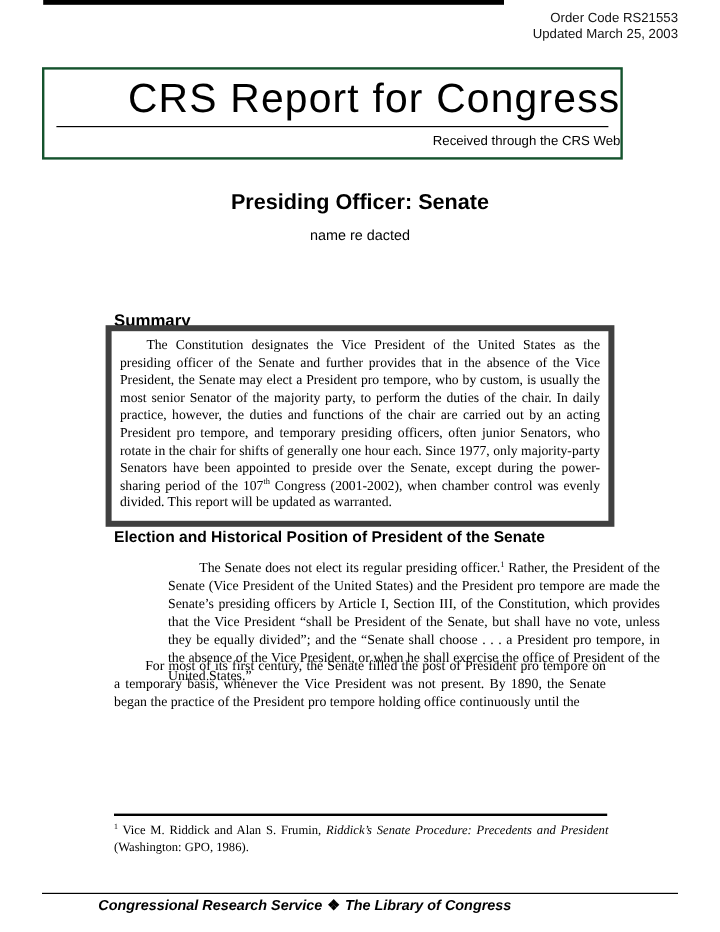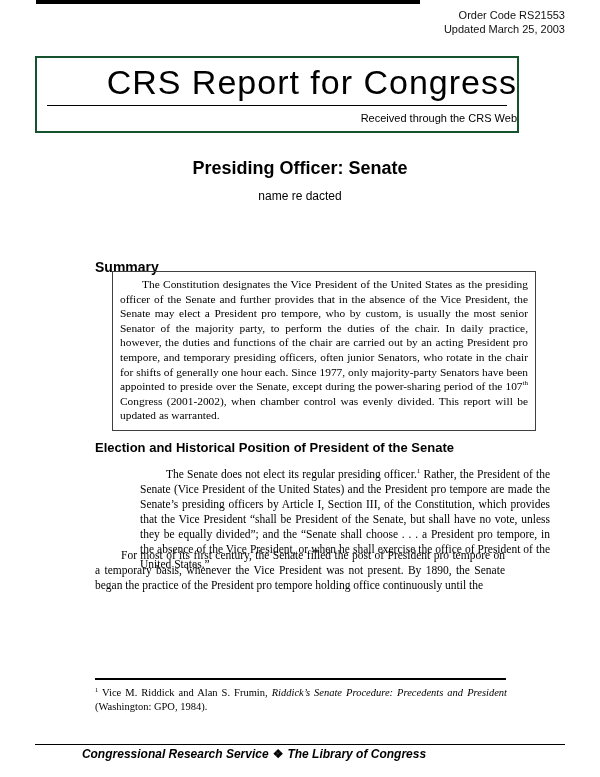--- a/index.html
+++ b/index.html
@@ -77,23 +77,22 @@
     top: 241px; left: 95px;
     font-family: "Liberation Sans", sans-serif;
     font-weight: bold;
     font-size: 14px;
     margin-top: 18px;
   }
   .summary-box {
     position: absolute;
     top: 271px; left: 88px;
     width: 424px;
-    border: 1px solid #404040;
+    border: 5px solid #404040;
     padding: 5px 7px 7px 7px;
-    margin-left: 24px;
   }
   .summary-box p {
     font-size: 11.4px;
     line-height: 14.6px;
     text-align: justify;
     text-indent: 22px;
   }
   sup { font-size: 7px; vertical-align: super; line-height: 0; }
   .section-heading {
     position: absolute;
@@ -174,21 +173,21 @@
   </div>
 
   <div class="section-heading">Election and Historical Position of President of the Senate</div>
 
   <p class="body-para para-1"><span>The Senate does not elect its regular presiding officer.</span><sup>1</sup><span>  Rather, the President of the Senate (Vice President of the United States) and the President pro tempore are made the Senate’s presiding officers by Article I, Section III, of the Constitution, which provides that the Vice President “shall be President of the Senate, but shall have no vote, unless they be equally divided”; and the “Senate shall choose . . . a President pro tempore, in the absence of the Vice President, or when he shall exercise the office of President of the United States.”</span></p>
 
   <p class="body-para para-2">For most of its first century, the Senate filled the post of President pro tempore on a temporary basis, whenever the Vice President was not present.  By 1890, the Senate began the practice of the President pro tempore holding office continuously until the</p>
 
   <div class="footnote-rule"></div>
 
-  <div class="footnote"><sup>1</sup><span> Vice M. Riddick and Alan S. Frumin, </span><i>Riddick’s Senate Procedure: Precedents and President</i><span> (Washington: GPO, 1984).</span></div>
+  <div class="footnote"><sup>1</sup><span> Vice M. Riddick and Alan S. Frumin, </span><i>Riddick’s Senate Procedure: Precedents and President</i><span> (Washington: GPO, 1986).</span></div>
 
   <div class="footer-rule"></div>
 
   <div class="footer-text">
     <span>Congressional Research Service</span><span class="footer-icon">❖</span><span>The Library of Congress</span>
   </div>
 
 </div>
 
 </body></html>

